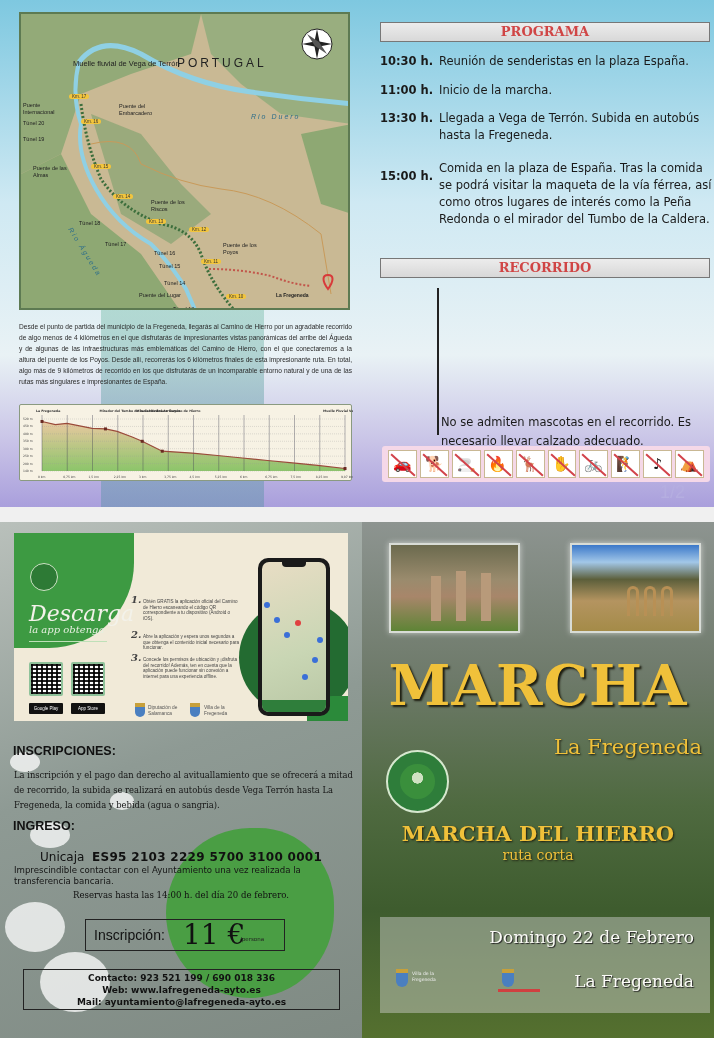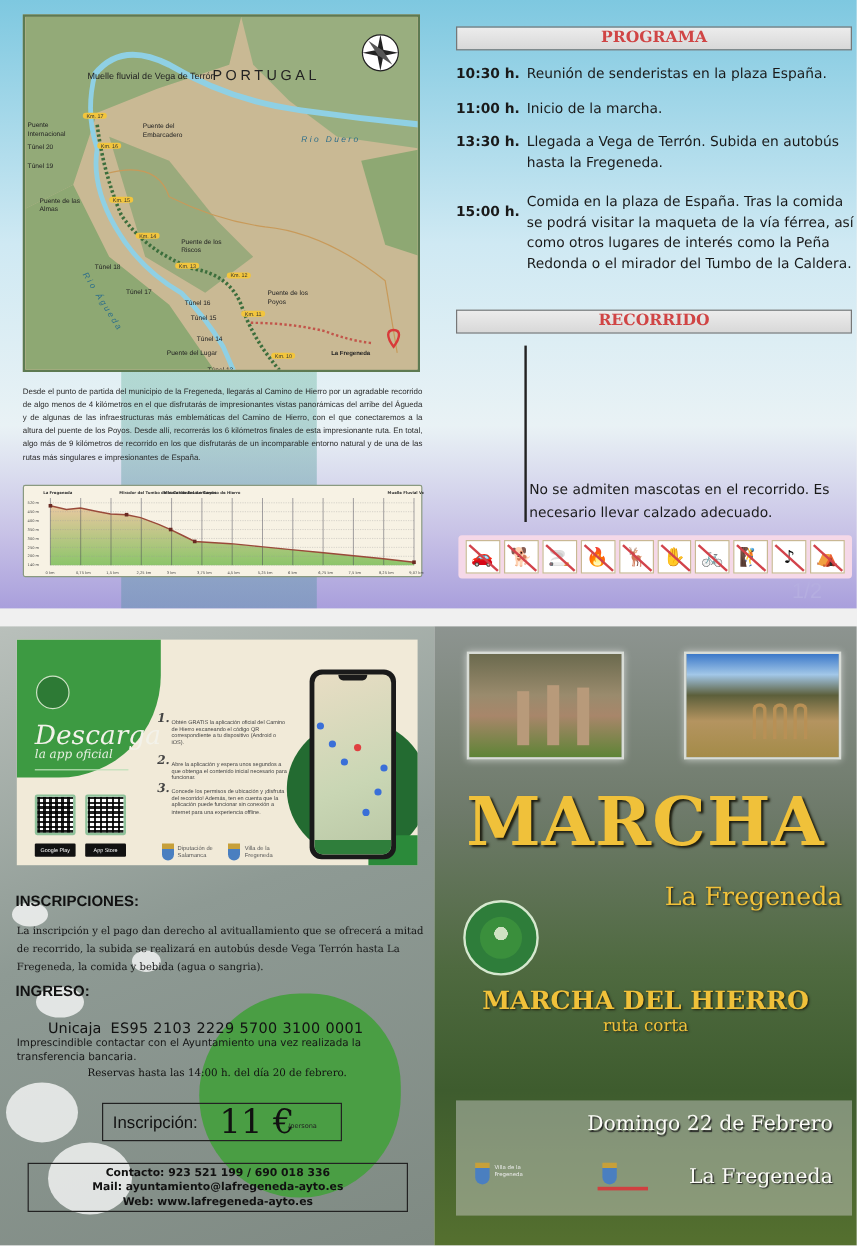--- a/index.html
+++ b/index.html
@@ -99,21 +99,21 @@
   .phone-pin { position: absolute; width: 6px; height: 6px; background: #3a6fd8; border-radius: 50%; }
   .phone-bar { position: absolute; left: 0; bottom: 0; width: 100%; height: 12px; background: #2f7e3b; }
   .sponsor-logo { position: absolute; top: 170px; width: 10px; height: 14px; background: linear-gradient(180deg, #c7a03a 0 30%, #4a7fc0 30% 100%); border-radius: 0 0 5px 5px; }
   .sponsor-text { position: absolute; top: 172px; font-size: 4.8px; line-height: 6px; color: #555; font-family: "Liberation Sans", sans-serif; }
 
   .insc-title { position: absolute; left: 13px; top: 222px; font-family: "Liberation Sans", sans-serif; font-weight: bold; font-size: 12.5px; color: #111; }
   .insc-text { position: absolute; left: 14px; top: 246px; width: 342px; font-family: "DejaVu Serif", serif; font-size: 8.4px; line-height: 15px; color: #151515; }
   .ingreso-title { position: absolute; left: 13px; top: 297px; font-family: "Liberation Sans", sans-serif; font-weight: bold; font-size: 12.5px; color: #111; }
   .green-circle { position: absolute; left: 166px; top: 306px; width: 168px; height: 170px; background: #4a9e44; border-radius: 50% 45% 50% 50%; }
   .bank { position: absolute; left: 40px; top: 328px; font-family: "DejaVu Sans", sans-serif; font-size: 12px; color: #111; white-space: nowrap; }
-  .bank b { font-weight: normal; letter-spacing: 0.3px; text-align: center; }
+  .bank b { font-weight: bold; letter-spacing: 0.3px; text-align: center; }
   .bank-note { position: absolute; left: 14px; top: 343px; width: 340px; font-family: "DejaVu Sans", sans-serif; font-size: 8.6px; line-height: 11px; color: #151515; }
   .reserve { position: absolute; left: 0; width: 362px; top: 368px; text-align: center; font-family: "DejaVu Serif", serif; font-size: 8.6px; color: #111; }
   .price-box { position: absolute; left: 85px; top: 397px; width: 200px; height: 32px; border: 1px solid #222; }
   .price-label { position: absolute; left: 8px; top: 7px; font-family: "Liberation Sans", sans-serif; font-size: 14px; color: #111; }
   .price-value { position: absolute; left: 97px; top: -2px; font-family: "DejaVu Serif", serif; font-size: 28px; color: #111; }
   .price-unit { position: absolute; left: 154px; top: 16px; font-size: 5.5px; color: #222; }
   .contact-box { position: absolute; left: 23px; top: 447px; width: 317px; height: 41px; border: 1px solid #222; text-align: center;
                  font-family: "DejaVu Sans", sans-serif; font-weight: bold; font-size: 9px; line-height: 12px; padding-top: 2px; color: #111; }
 
   .bottom-right {
@@ -286,21 +286,21 @@
     <span class="prog-time">13:30 h.</span>
     <span class="prog-text">Llegada a Vega de Terrón. Subida en autobús hasta la Fregeneda.</span>
   </div>
   <div class="prog-row" style="top:160px;">
     <span class="prog-time" style="top:8px;">15:00 h.</span>
     <span class="prog-text">Comida en la plaza de España. Tras la comida se podrá visitar la maqueta de la vía férrea, así como otros lugares de interés como la Peña Redonda o el mirador del Tumbo de la Caldera.</span>
   </div>
 
   <div class="section-header" style="top:258px;">RECORRIDO</div>
   <div class="rec-bar"></div>
-  <p class="rec-text" style="top:399px;">No se admiten mascotas en el recorrido. Es necesario llevar calzado adecuado.</p>
+  <p class="rec-text" style="top:413px;">No se admiten mascotas en el recorrido. Es necesario llevar calzado adecuado.</p>
 
   <div class="prohib-strip" id="prohib-strip">
       <div class="prohib">🚗</div>
       <div class="prohib">🐕</div>
       <div class="prohib">🚬</div>
       <div class="prohib">🔥</div>
       <div class="prohib">🦌</div>
       <div class="prohib">✋</div>
       <div class="prohib">🚲</div>
       <div class="prohib">🧗</div>
@@ -316,21 +316,21 @@
   <div class="blossom" style="left:5px;top:380px;width:60px;height:50px;"></div>
   <div class="blossom" style="left:40px;top:430px;width:70px;height:60px;"></div>
   <div class="blossom" style="left:110px;top:270px;width:24px;height:18px;"></div>
 
   <div class="app-card">
     <div class="app-blob"></div>
     <div class="app-blob2"></div>
     <div class="app-blob3"></div>
     <div class="app-logo"></div>
     <div class="app-title">Descarga</div>
-    <div class="app-sub">la app oficial</div>
+    <div class="app-sub">la app obtenga</div>
     <div class="app-rule"></div>
     <div class="qr" style="left:15px;"></div>
     <div class="qr" style="left:57px;"></div>
     <div class="store" style="left:15px;">Google Play</div>
     <div class="store" style="left:57px;">App Store</div>
 
     <div class="step" style="top:66px;">
       <span class="num">1.</span>
       <span>Obtén GRATIS la aplicación oficial del Camino de Hierro escaneando el código QR correspondiente a tu dispositivo (Android o iOS).</span>
     </div>
@@ -374,22 +374,22 @@
   <p class="reserve">Reservas hasta las 14:00 h. del día 20 de febrero.</p>
 
   <div class="price-box">
     <span class="price-label">Inscripción:</span>
     <span class="price-value">11 €</span>
     <span class="price-unit">/persona</span>
   </div>
 
   <div class="contact-box">
     <div>Contacto: 923 521 199  /  690 018 336</div>
+    <div>Web:  www.lafregeneda-ayto.es</div>
     <div>Mail: ayuntamiento@lafregeneda-ayto.es</div>
-    <div>Web:  www.lafregeneda-ayto.es</div>
   </div>
 </div>
 
 <div class="bottom-right">
   <div class="photo one">
     <div class="pier" style="left:40px;height:45px;"></div>
     <div class="pier" style="left:65px;height:50px;"></div>
     <div class="pier" style="left:90px;height:48px;"></div>
   </div>
   <div class="photo two">

